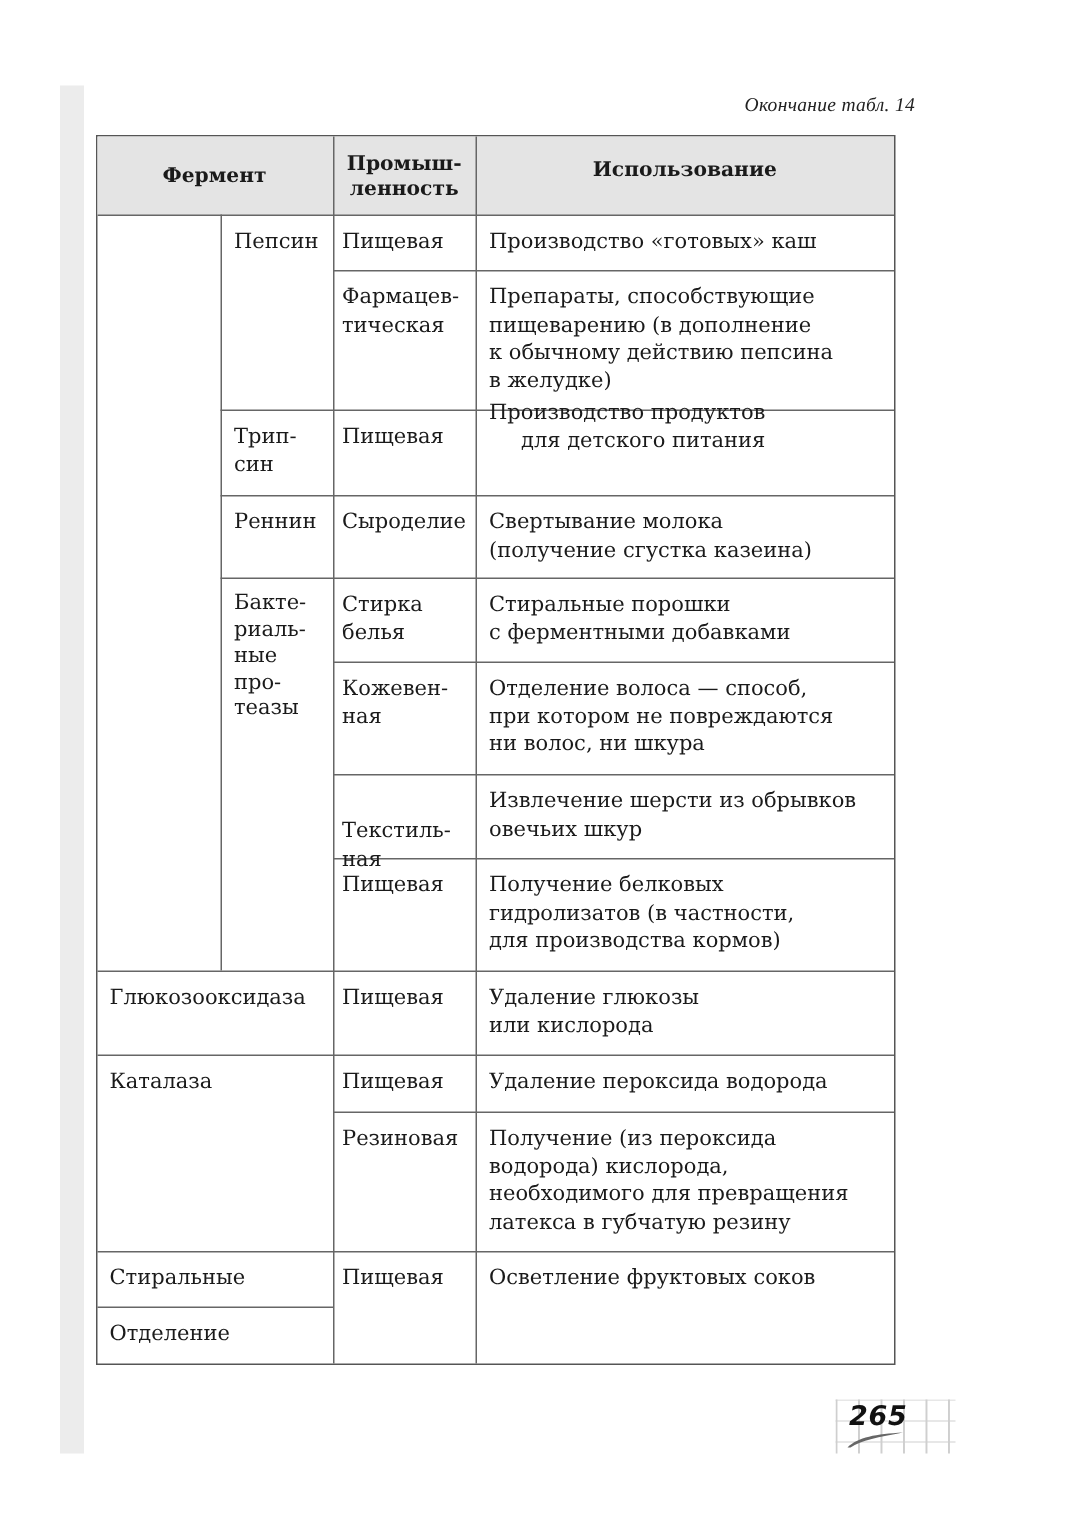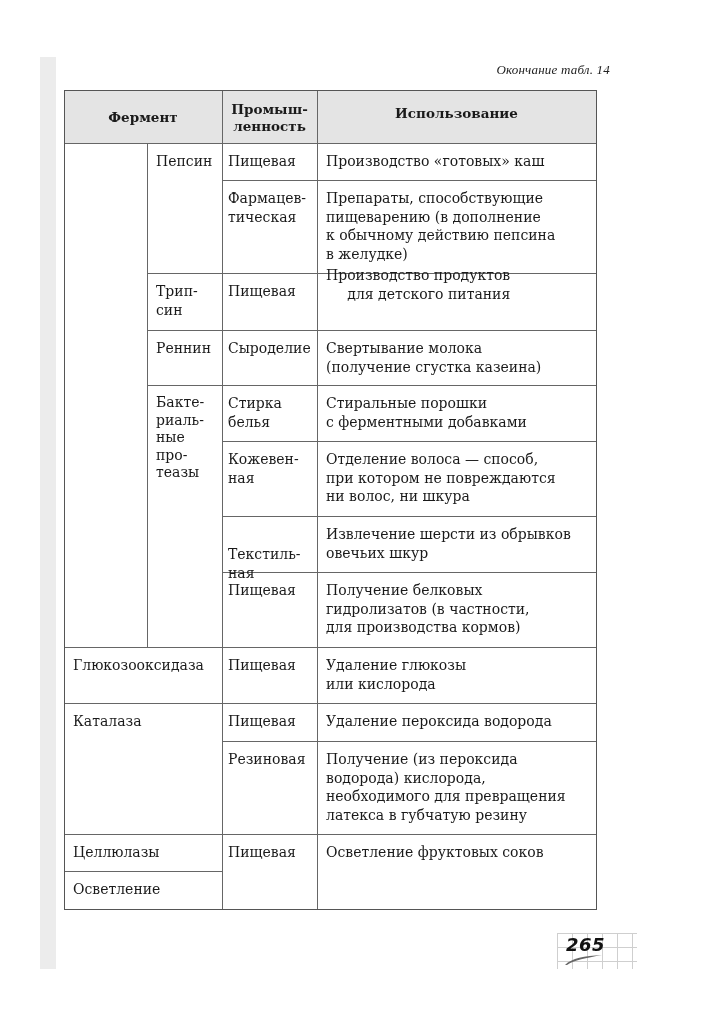--- a/index.html
+++ b/index.html
@@ -114,22 +114,22 @@
   <div class="cell" style="left:8px;top:621px;">Каталаза</div>
   <div class="cell" style="left:163px;top:621px;">Пищевая</div>
   <div class="cell" style="left:261px;top:621px;">Удаление пероксида водорода</div>
 
   <div class="cell" style="left:163px;top:659px;">Резиновая</div>
   <div class="cell" style="left:261px;top:659px;">Получение (из пероксида
 водорода) кислорода,
 необходимого для превращения
 латекса в губчатую резину</div>
 
-  <div class="cell" style="left:8px;top:752px;">Целлюлазы</div>
-  <div class="cell" style="left:8px;top:789px;">Осветление</div>
+  <div class="cell" style="left:8px;top:752px;">Стиральные</div>
+  <div class="cell" style="left:8px;top:789px;">Отделение</div>
   <div class="cell" style="left:163px;top:752px;">Пищевая</div>
   <div class="cell" style="left:261px;top:752px;">Осветление фруктовых соков</div>
 </div>
 
 <div class="pageno-grid"></div>
 <div class="pageno">265</div>
 <svg class="swoosh" viewBox="0 0 40 14">
   <path d="M1 13 C 8 6, 20 4, 38 3 C 22 6, 10 8, 3 13 Z" fill="#666"></path>
 </svg>
 

